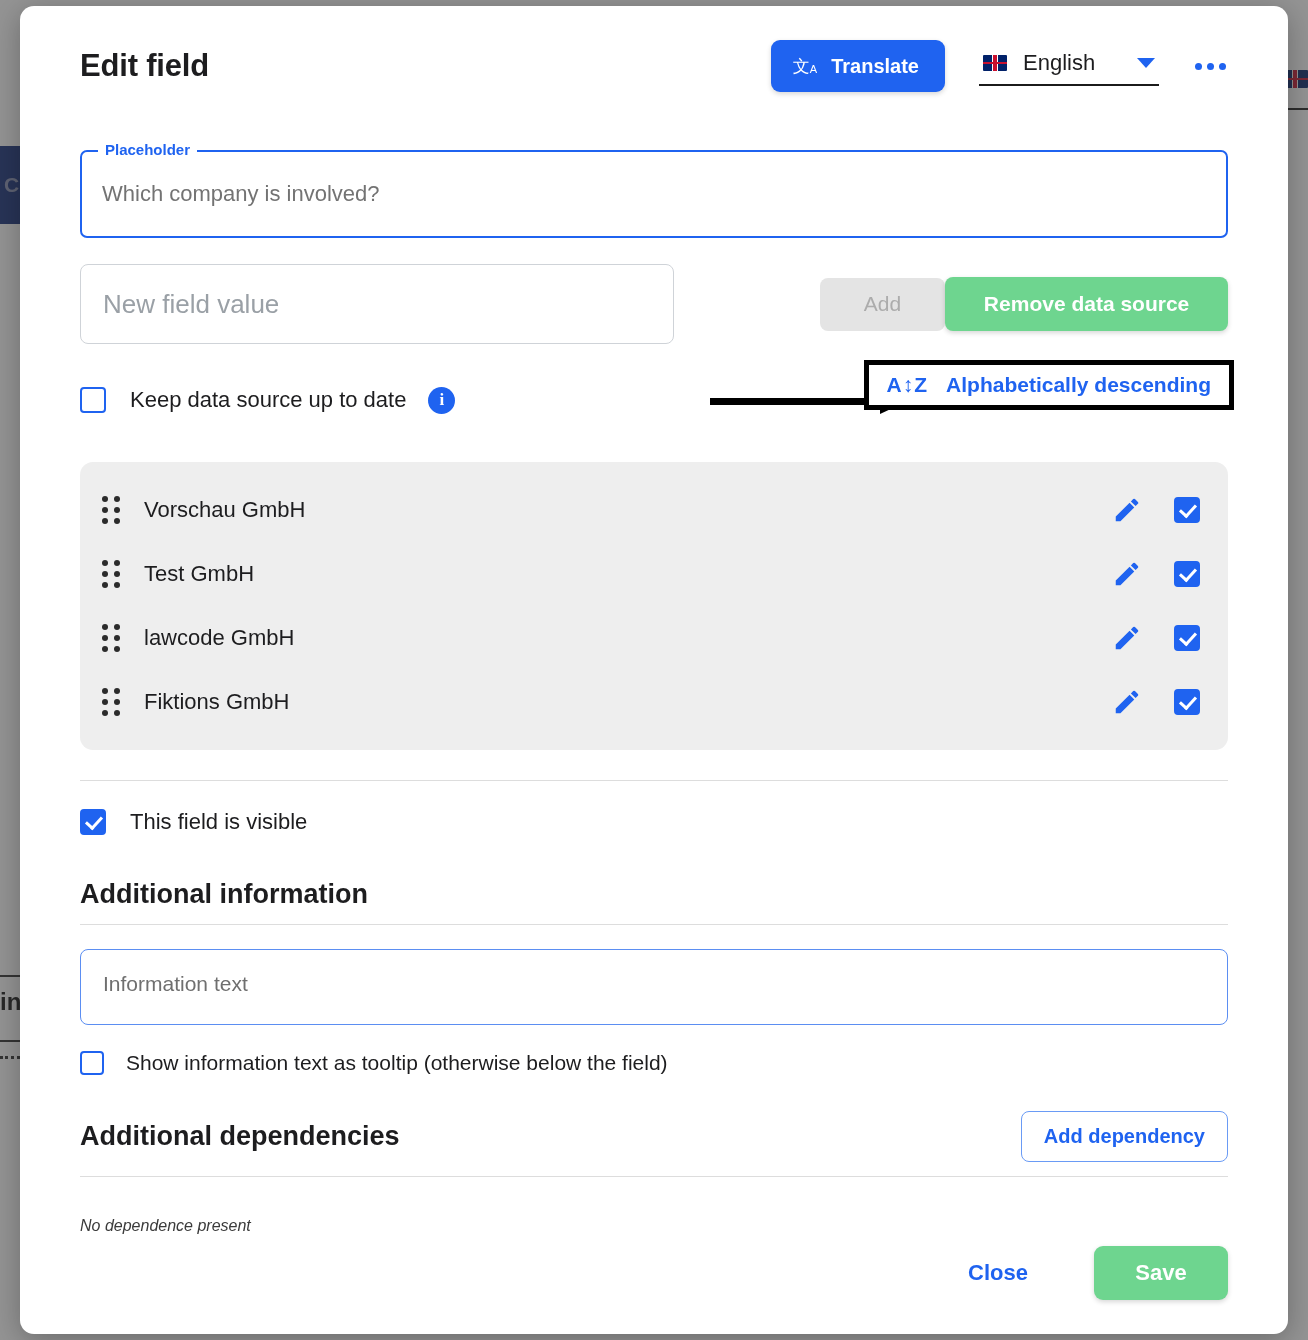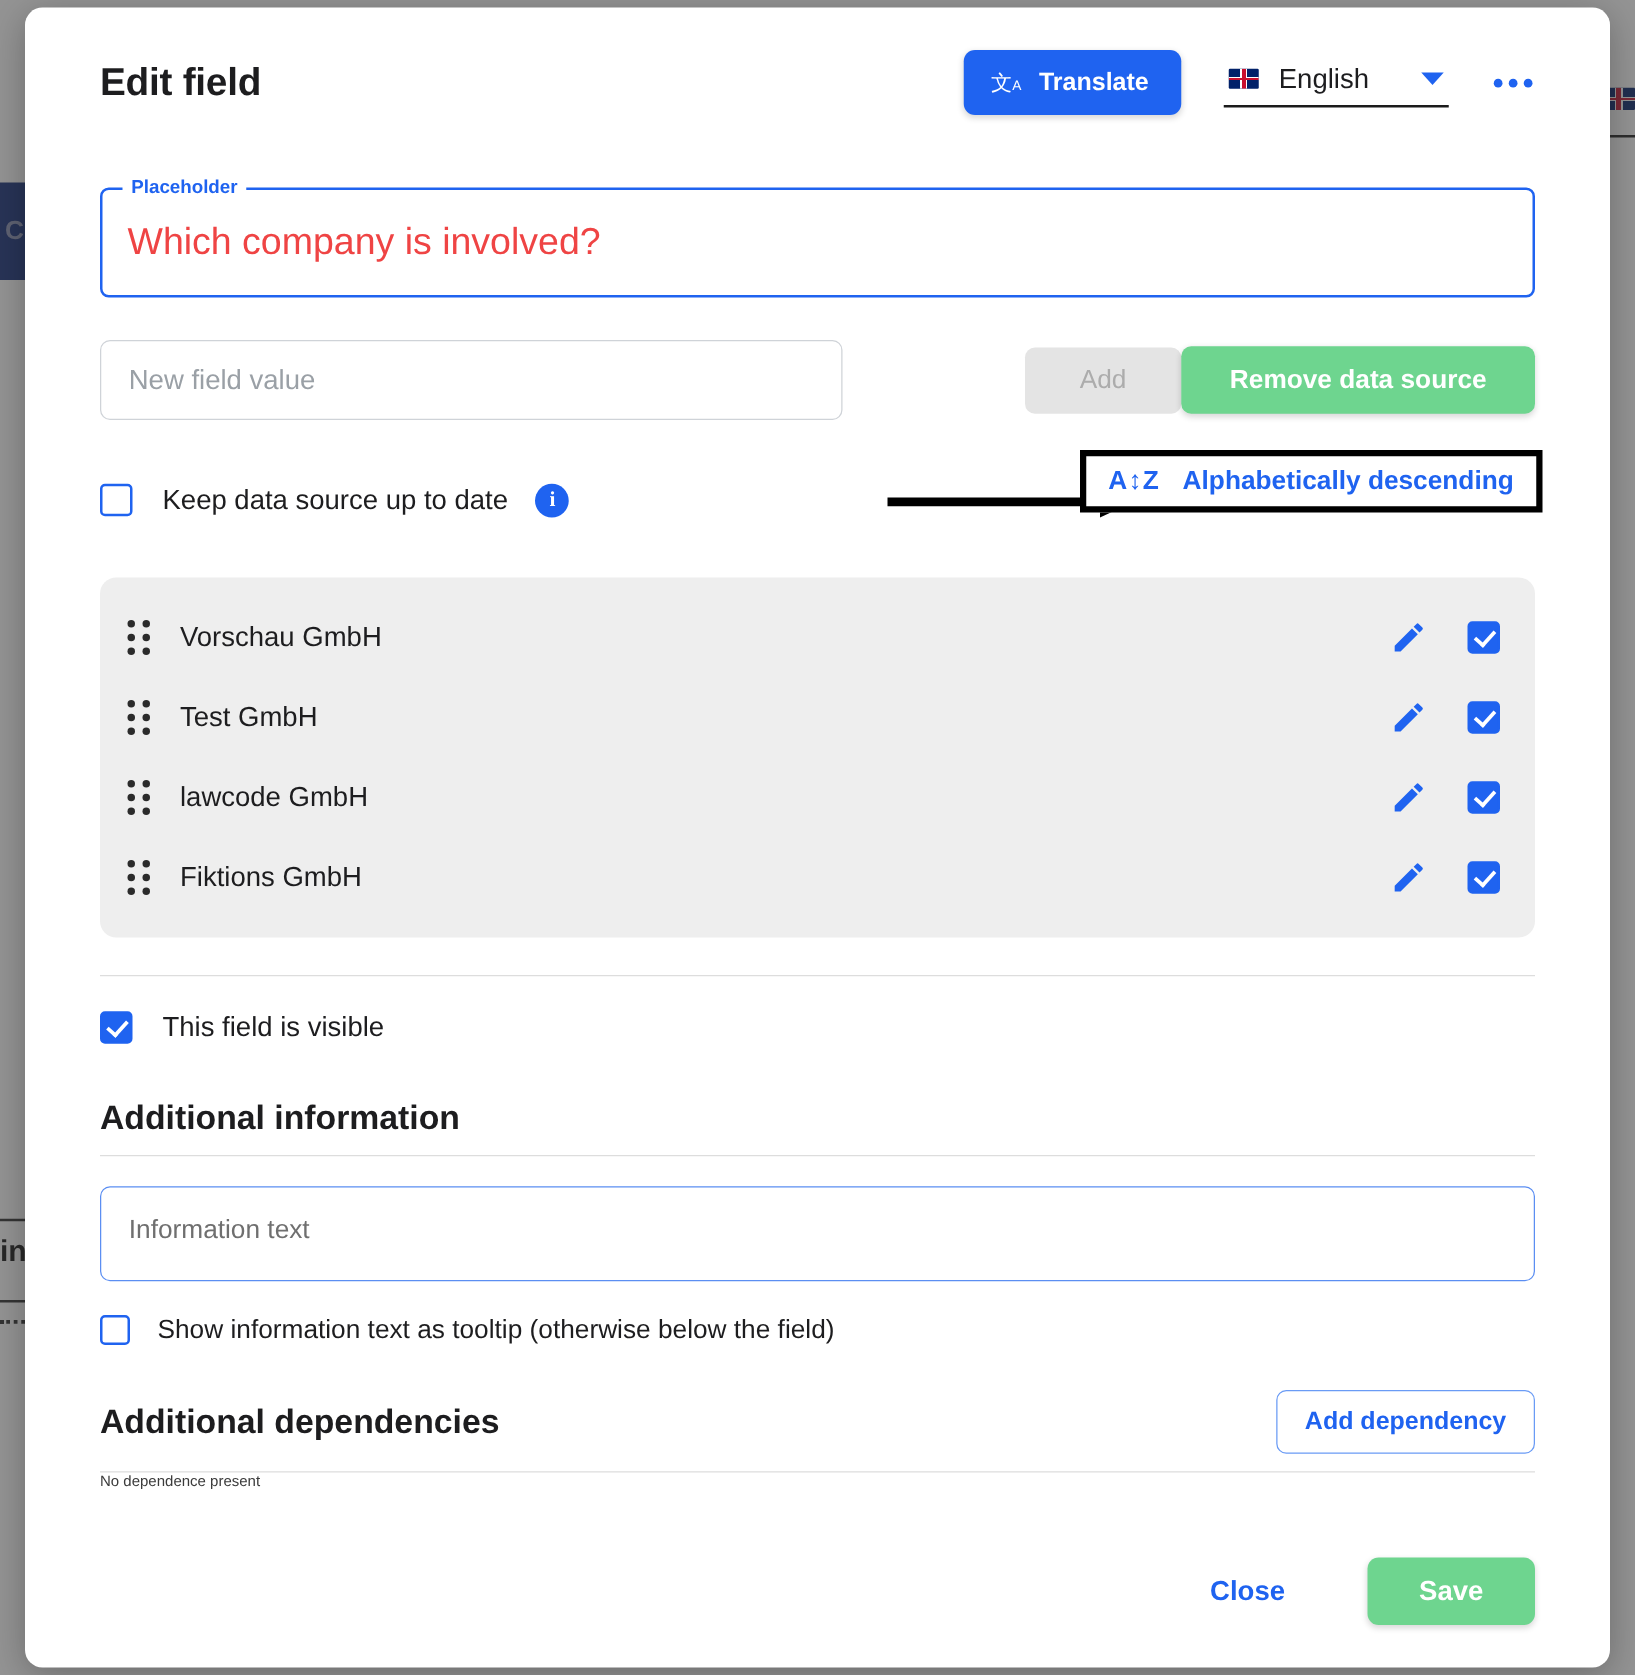--- a/index.html
+++ b/index.html
@@ -189,38 +189,38 @@
   .field-legend {
     position: absolute;
     top: -11px; left: 16px;
     background: #fff;
     padding: 0 7px;
     font-size: 15px;
     font-weight: 700;
     color: #1f63f0;
   }
   .field-value {
-    font-size: 30px;
-    color: #ef4444;
+    font-size: 22px;
+    color: #737373;
   }
 
   
   .row-newvalue {
     display: flex;
     align-items: center;
     gap: 0;
     margin-top: 30px;
     height: 72px;
   }
   .input-newvalue {
-    width: 596px; height: 64px;
+    width: 596px; height: 80px;
     border: 1px solid #cfd3d8;
     border-radius: 8px;
     padding: 0 22px;
-    font-size: 22px;
+    font-size: 26px;
     font-family: inherit;
     color: #0f172a;
     outline: none;
     background: #fff;
   }
   .input-newvalue::placeholder { color: #9aa0a6; }
 
   .btn-add {
     margin-left: 146px;
     width: 126px; height: 53px;
@@ -441,22 +441,24 @@
     background: #fff;
     color: #1f63f0;
     font-size: 20px;
     font-weight: 700;
     font-family: inherit;
     border-radius: 8px;
     padding: 13px 22px;
     cursor: pointer;
   }
   .dep-empty {
-    font-size: 12px;
+    font-size: 16px;
     color: #3b3b3b;
+    margin-top: 40px;
+    font-style: italic;
   }
 
   .dlg-foot {
     position: absolute;
     right: 60px; bottom: 34px;
     display: flex;
     align-items: center;
     gap: 66px;
   }
   .btn-close {

